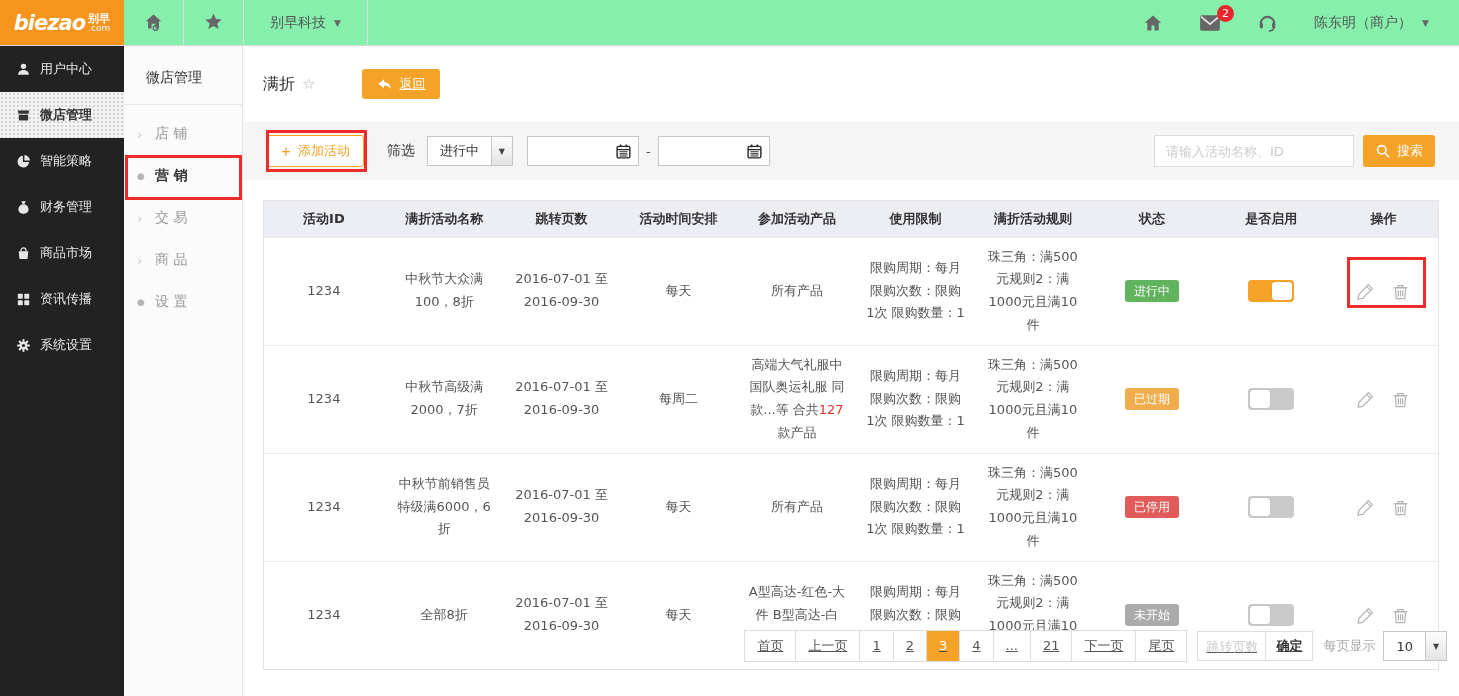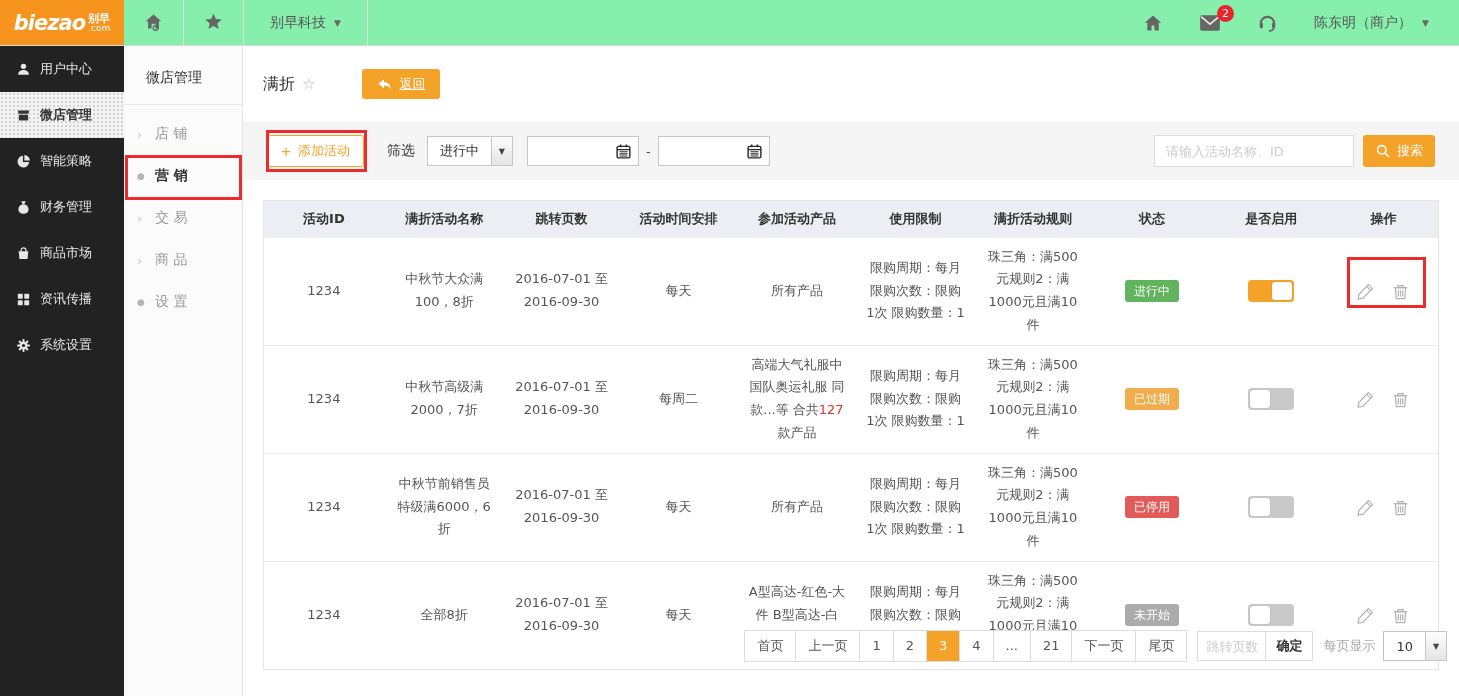--- a/index.html
+++ b/index.html
@@ -66,21 +66,21 @@
   .red-num { color:#e03333; }
   .badge { display:inline-block; padding:4px 9px; border-radius:3px; color:#fff; font-size:12px; line-height:1.2; }
   .toggle { width:46px; height:22px; border-radius:4px; background:#c9c9c9; position:relative; display:inline-block; cursor:pointer; vertical-align:middle; }
   .toggle .knob { position:absolute; top:2px; left:2px; width:20px; height:18px; background:#fff; border-radius:3px; box-shadow:0 0 1px rgba(0,0,0,.25); }
   .toggle.on { background:#f5a229; }
   .toggle.on .knob { left:auto; right:2px; }
   .op-icn { display:inline-flex; margin:0 8px; cursor:pointer; vertical-align:middle; }
 
   
   .pagination { position:absolute; top:584px; right:12px; display:flex; align-items:center; gap:10px; }
-  .pg-group { display:flex; border:1px solid #ddd; background:#fff; }
+  .pg-group { display:flex; border:1px solid #ddd; background:#fff;text-decoration:underline; }
   .pg-item { min-width:32px; padding:0 12px; height:30px; line-height:30px; text-align:center; font-size:13px; color:#555; border-right:1px solid #ddd; cursor:pointer; }
   .pg-group .pg-item:last-child { border-right:none; }
   .pg-item.active { background:#f5a229; color:#fff; }
   .jump-input { width:68px; height:28px; border:none; border-right:1px solid #ddd; padding:0 8px; font-size:13px; outline:none; font-family:inherit; }
   .jump-input::placeholder { color:#ccc; }
   .confirm-btn { padding:0 10px; height:28px; background:#fff; border:none; font-size:13px; font-weight:bold; color:#333; cursor:pointer; font-family:inherit; }
   .perpage-label { color:#aaa; font-size:13px; }
   .perpage-select { margin-left:-2px; }
   .perpage-select .sel-text { min-width:30px; }
 

